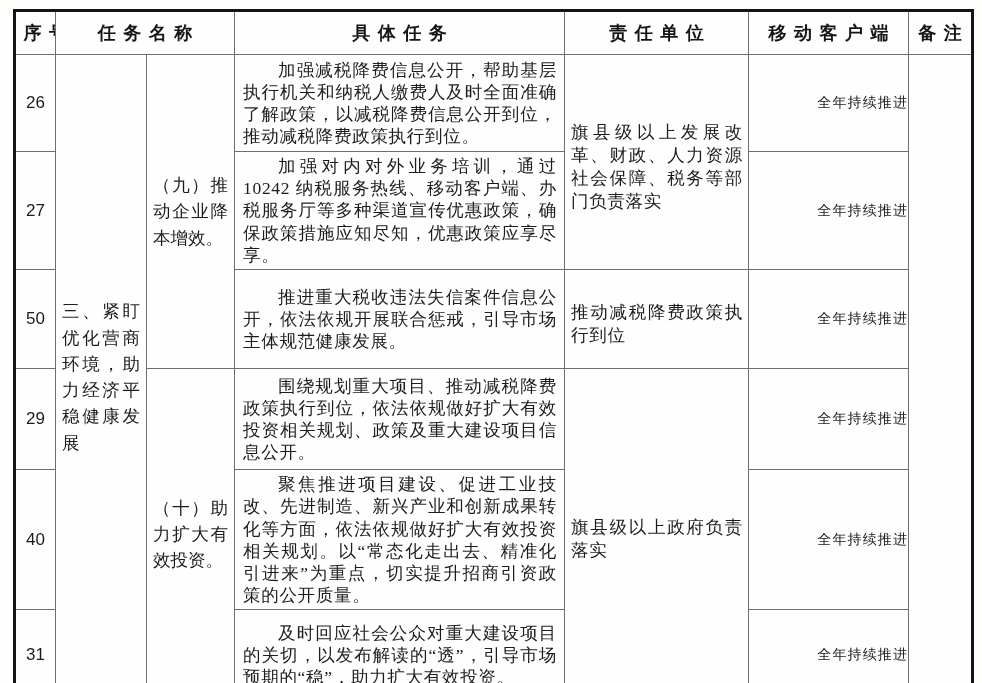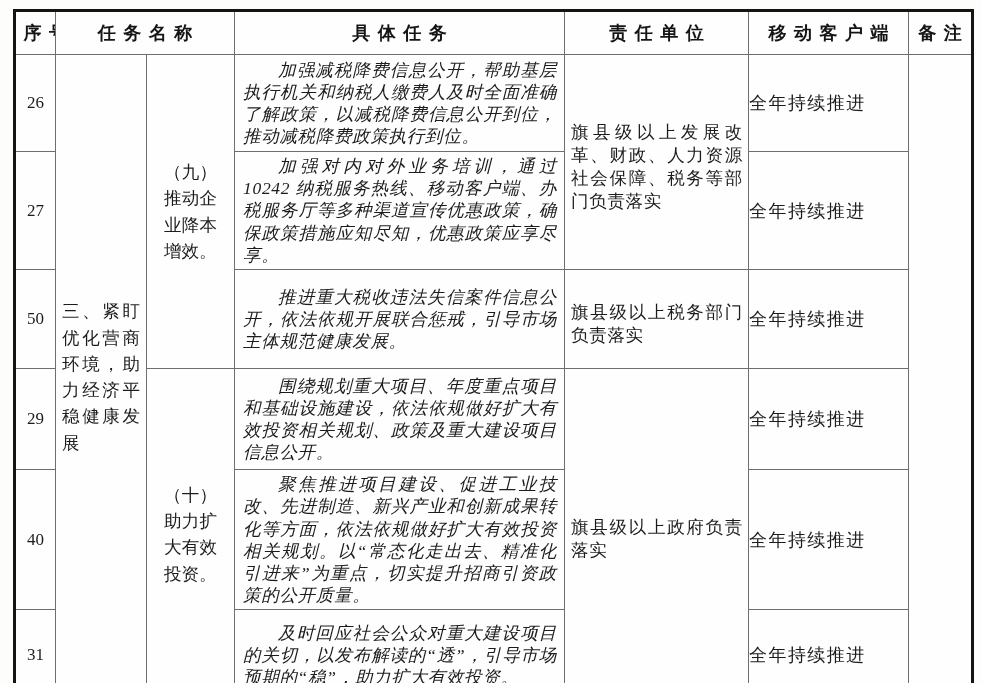--- a/index.html
+++ b/index.html
@@ -40,58 +40,57 @@
     font-weight: 700;
     text-align: center;
     letter-spacing: 0.42em;
     text-indent: 0.42em;
     color: #151515;
     white-space: nowrap;
   }
   td.c-no {
     text-align: center;
     font-size: 17px;
-    font-family: Liberation Serif, serif;
+    font-family: Liberation Sans, sans-serif;
   }
   td.c-cat {
     font-size: 17.5px;
     line-height: 1.5;
     padding: 2px 6px;
     text-align: justify;
     text-justify: inter-character;
   }
   td.c-sub {
     font-size: 17.5px;
     line-height: 1.5;
-    padding: 2px 17px;
+    padding: 2px 6px;
     text-align: justify;
     text-justify: inter-character;
     vertical-align: middle;
   }
   td.c-task {
     font-size: 17.5px;
     line-height: 1.27;
     padding: 3px 7px 3px 8px;
     text-align: justify;
     text-justify: inter-character;
     text-indent: 2em;
     letter-spacing: 0.04em;
-    font-style: italic;
   }
   td.c-unit {
     font-size: 17.5px;
     line-height: 1.32;
     padding: 12px 5px 2px 6px;
     text-align: justify;
     text-justify: inter-character;
     letter-spacing: 0.04em;
   }
   td.c-dl {
-    text-align: left;
-    font-size: 18px;
+    text-align: right;
+    font-size: 14px;
     letter-spacing: 0.08em;
   }
   td.c-note { background: #fefefe; }
 </style>
 </head>
 <body>
 
 <div class="page">
   <table class="doc">
     <colgroup>
@@ -126,28 +125,28 @@
 
     <tr class="r27">
       <td class="c-no">27</td>
       <td class="c-task">加强对内对外业务培训，通过 10242 纳税服务热线、移动客户端、办税服务厅等多种渠道宣传优惠政策，确保政策措施应知尽知，优惠政策应享尽享。</td>
       <td class="c-dl">全年持续推进</td>
     </tr>
 
     <tr class="r28">
       <td class="c-no">50</td>
       <td class="c-task">推进重大税收违法失信案件信息公开，依法依规开展联合惩戒，引导市场主体规范健康发展。</td>
-      <td class="c-unit">旗县级以上税务部门负责落实</td>
+      <td class="c-unit">推动减税降费政策执行到位</td>
       <td class="c-dl">全年持续推进</td>
     </tr>
 
     <tr class="r29">
       <td class="c-no">29</td>
       <td class="c-sub" rowspan="3">（十）助力扩大有效投资。</td>
-      <td class="c-task">围绕规划重大项目、年度重点项目和基础设施建设，依法依规做好扩大有效投资相关规划、政策及重大建设项目信息公开。</td>
+      <td class="c-task">围绕规划重大项目、推动减税降费政策执行到位，依法依规做好扩大有效投资相关规划、政策及重大建设项目信息公开。</td>
       <td class="c-unit" rowspan="3">旗县级以上政府负责落实</td>
       <td class="c-dl">全年持续推进</td>
     </tr>
 
     <tr class="r30">
       <td class="c-no">40</td>
       <td class="c-task">聚焦推进项目建设、促进工业技改、先进制造、新兴产业和创新成果转化等方面，依法依规做好扩大有效投资相关规划。以“常态化走出去、精准化引进来”为重点，切实提升招商引资政策的公开质量。</td>
       <td class="c-dl">全年持续推进</td>
     </tr>
 

